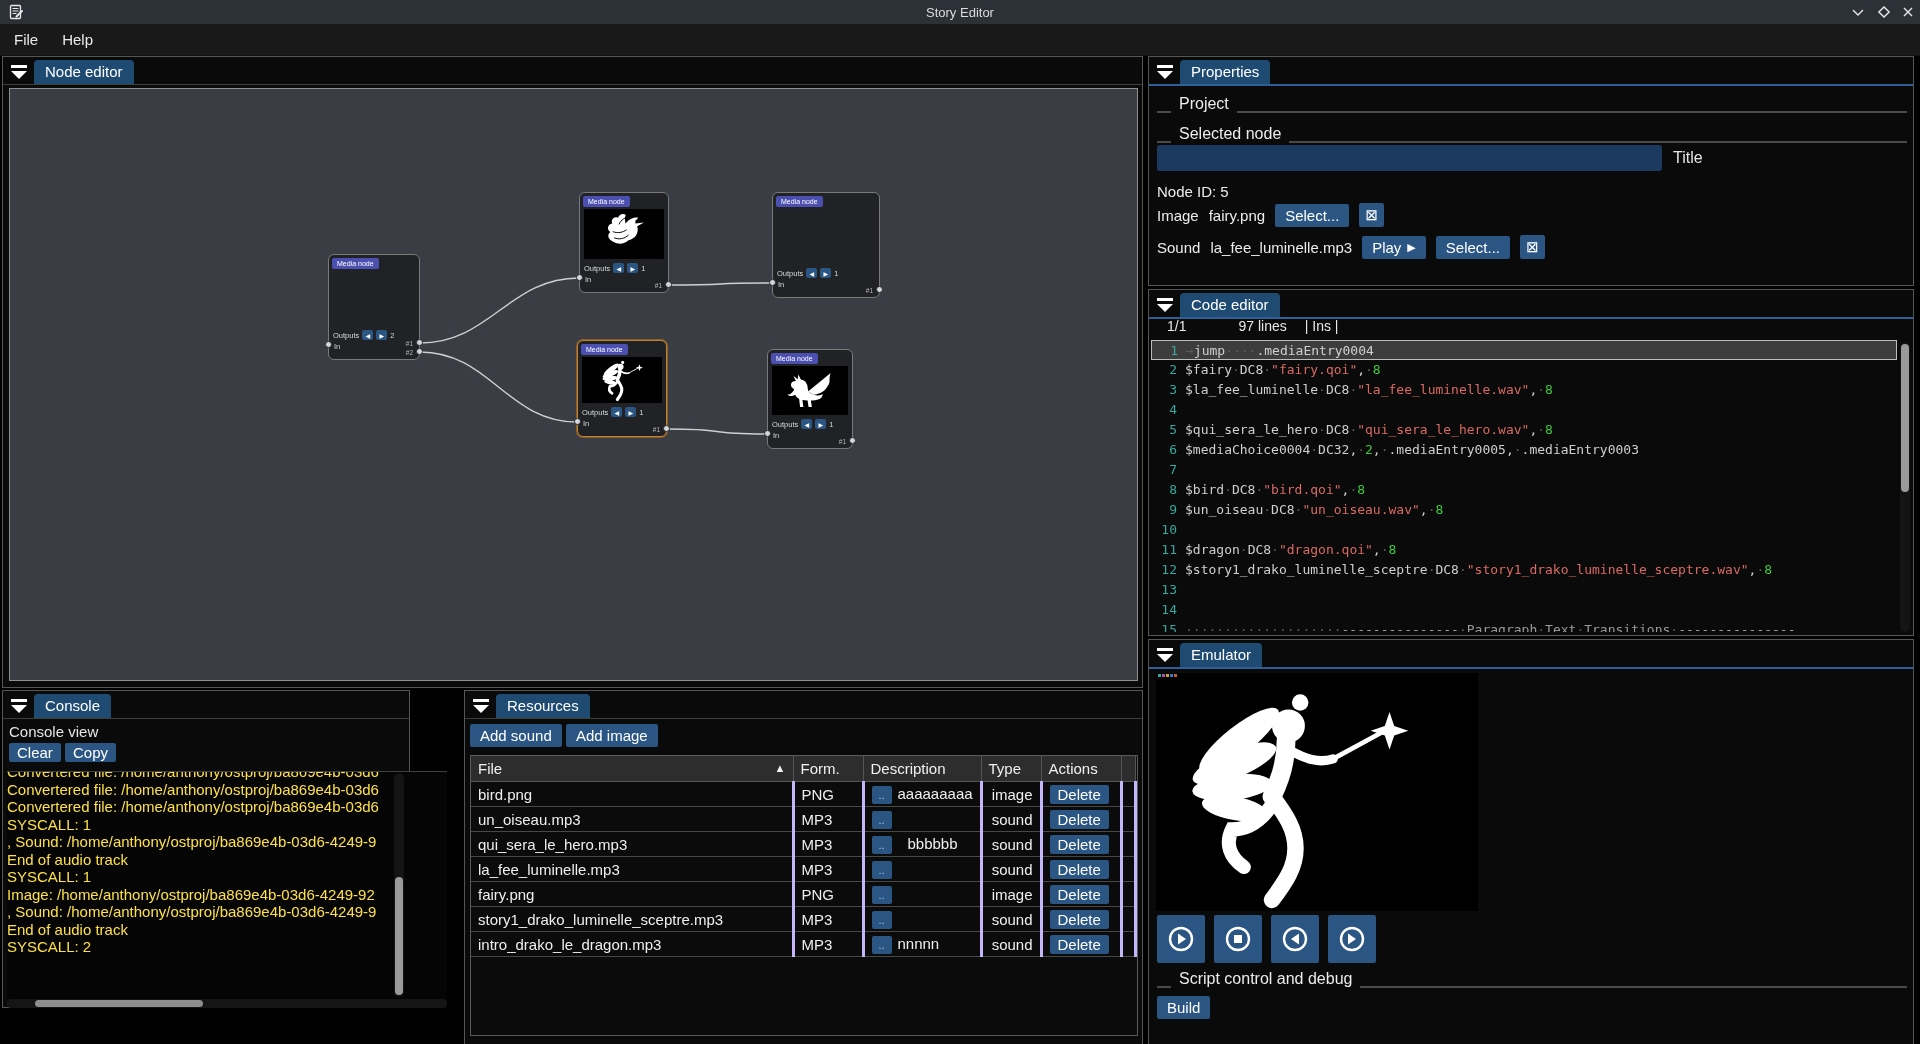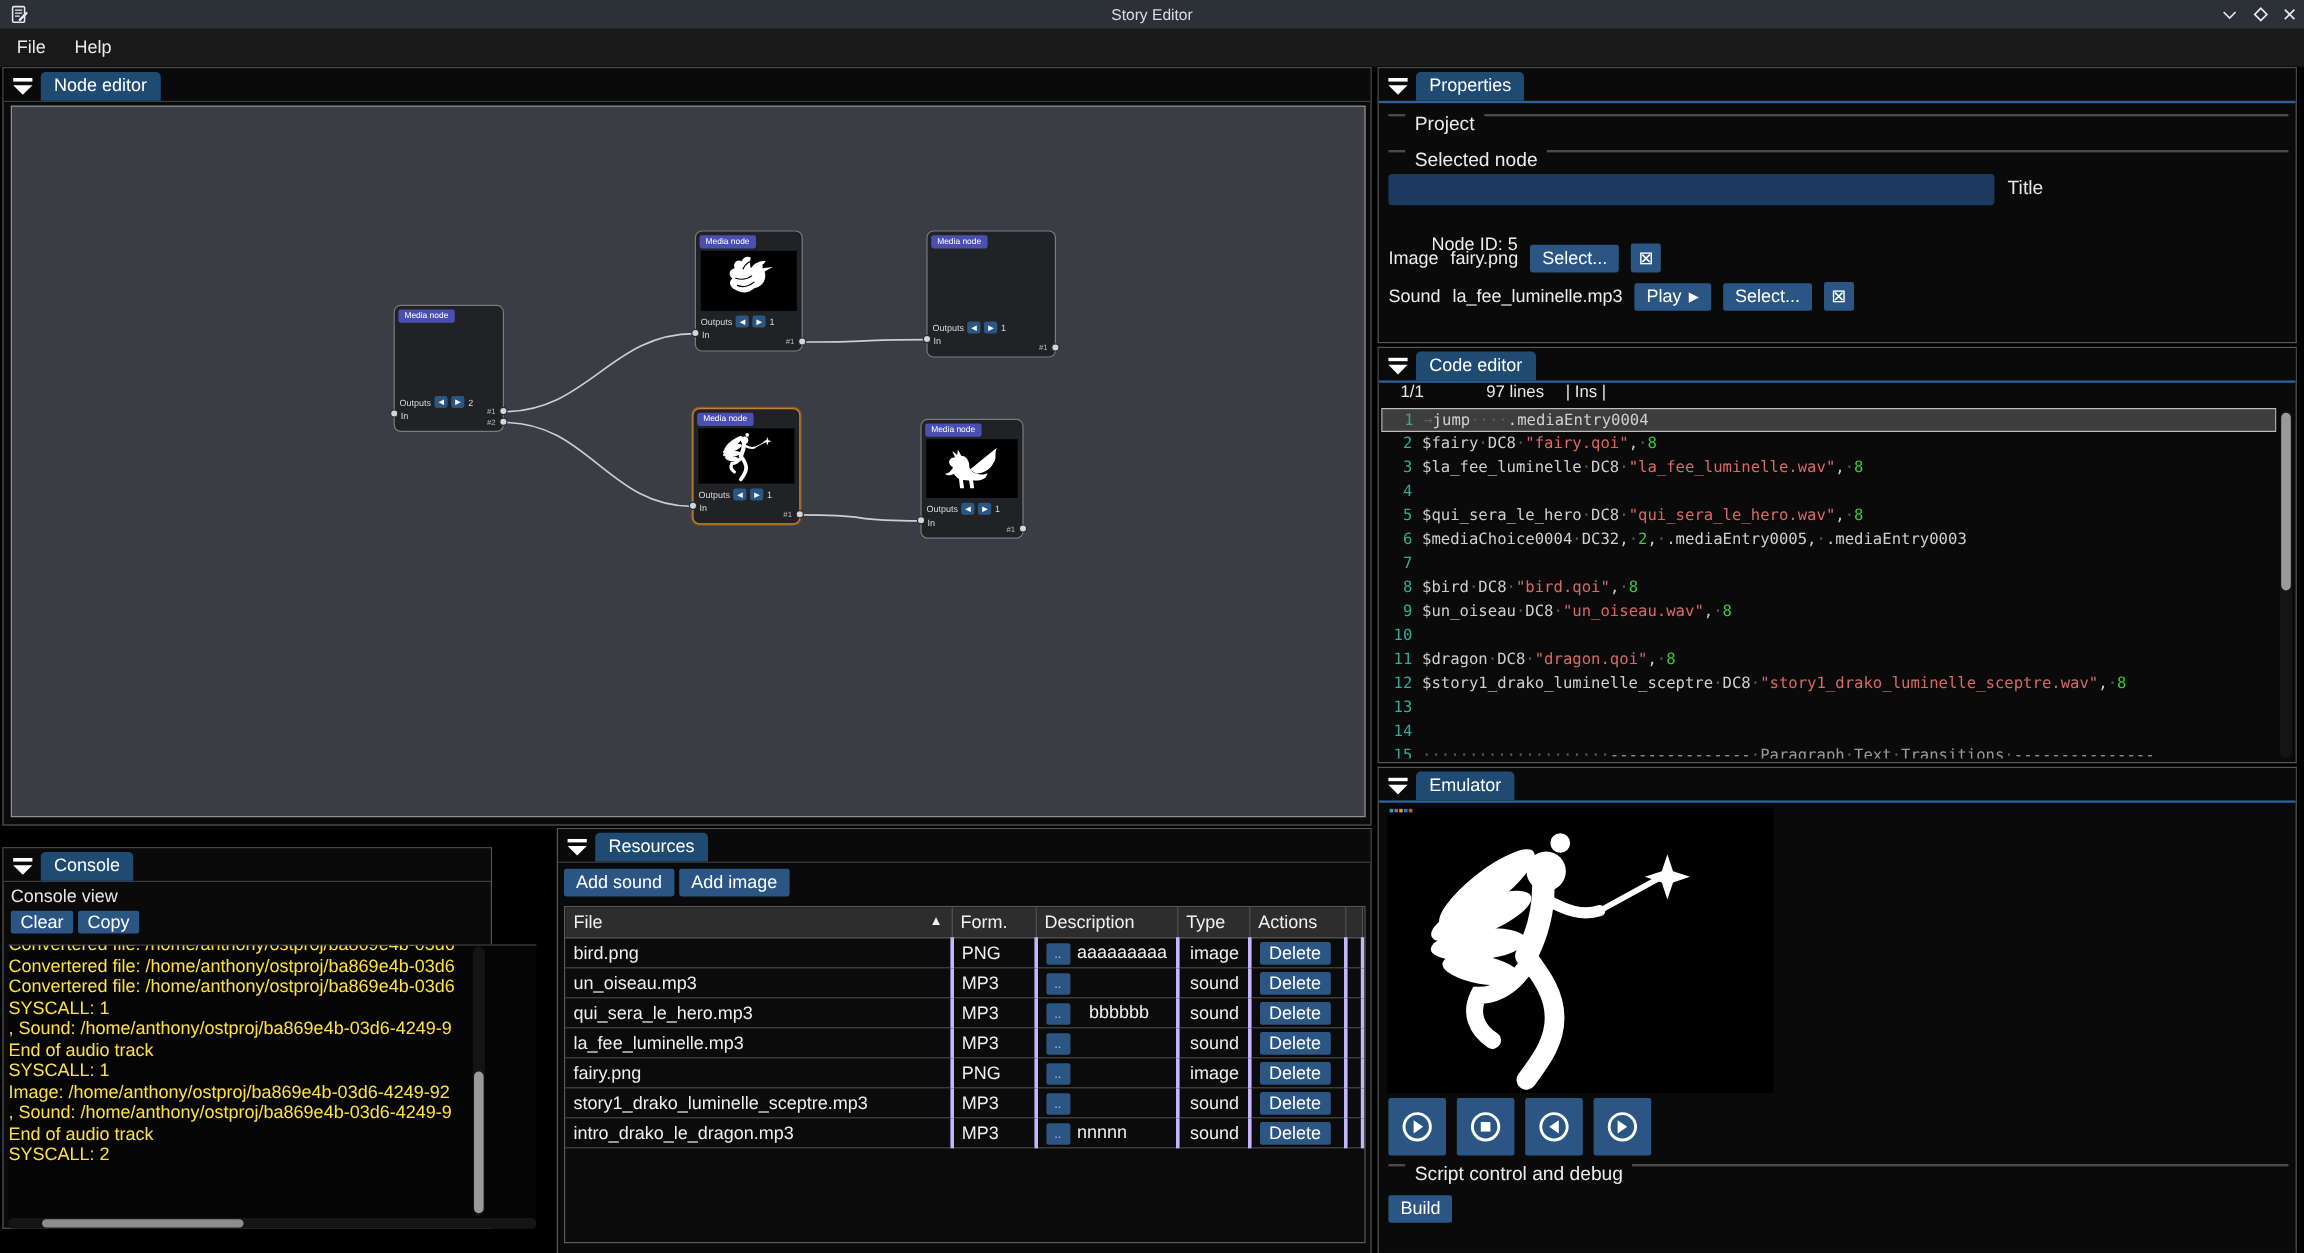--- a/index.html
+++ b/index.html
@@ -15,21 +15,21 @@
   .menuitem{font-size:15px;color:#eaeaea;}
   
   .panel{position:absolute;background:#0a0a0a;border:1px solid #565656;box-sizing:border-box;}
   .phead{position:absolute;left:0;top:0;right:0;height:27px;background:#0a0a0a;display:flex;align-items:flex-end;}
   .phead.blue{border-bottom:2px solid #2e6097;}
   .phead.gray{border-bottom:1px solid #3c3c3c;}
   .collapse{margin:0 6px 4px 7px;}
   .ptab{background:#1f4b73;color:#fff;font-size:15px;padding:3px 11px 4px 11px;border-radius:4px 4px 0 0;}
   .btn{background:#2b5684;color:#fff;font-size:15px;border:none;border-radius:2px;padding:3px 10px;display:inline-flex;align-items:center;gap:6px;font-family:"Liberation Sans",sans-serif;}
   .btn.small{padding:1px 8px;text-align:center;}
-  .secrow{display:flex;align-items:flex-start;gap:8px;}
+  .secrow{display:flex;align-items:flex-end;gap:8px;}
   .secdash{width:14px;height:2px;background:#4a4a4a;}
   .secline{flex:1;height:2px;background:#4a4a4a;}
   .seclabel{font-size:16px;color:#ececec;white-space:nowrap;}
   
   #node-canvas{position:absolute;left:6px;top:31px;width:1129px;height:593px;background:#3a3d43;border:1px solid #8f8f8f;box-sizing:border-box;overflow:hidden;}
   .node{position:absolute;background:#202226;border:1px solid #7a7a7a;border-radius:6px;box-sizing:border-box;}
   .node.selected{border:1px solid #c08138;box-shadow:0 0 0 1px #8a5b25;}
   .nbadge{position:absolute;top:3px;left:3px;background:#4b50b0;color:#fff;font-size:7px;line-height:9px;padding:1px 5px;border-radius:2px;white-space:nowrap;}
   .nimg{position:absolute;top:16px;left:4px;right:4px;bottom:33px;background:#000;display:flex;align-items:center;justify-content:center;overflow:hidden;}
   .nimg svg{width:92%;height:96%;}
@@ -229,21 +229,21 @@
           <span>1</span>
         </div>
         <div class="nin">In</div>
         <span class="pdot" style="left: -4px; bottom: 11px;"></span>
         <span class="plabel" style="right: 6px; bottom: 3.5px;">#1</span>
         <span class="pdot" style="right: -4px; bottom: 4.5px;"></span>
       </div>
     </div>
 </div>
 
-<div class="panel" style="left:2px;top:706px;width:408px;height:318px;">
+<div class="panel" style="left:2px;top:690px;width:408px;height:318px;">
   <div class="phead gray">
     <svg class="collapse" width="18" height="15" viewBox="0 0 18 15">
         <rect x="1" y="0" width="16" height="3" fill="#fff"></rect>
         <polygon points="1,6 17,6 9,14" fill="#fff"></polygon>
       </svg>
     <span class="ptab">Console</span>
   </div>
   <div class="abs" style="left:6px;top:32px;font-size:15px;">Console view</div>
   <button class="btn small abs" style="left:6px;top:52px;">Clear</button>
   <button class="btn small abs" style="left:62px;top:52px;">Copy</button>
@@ -375,21 +375,21 @@
       <span class="seclabel">Project</span>
       <span class="secline"></span>
   </div>
   <div class="secrow abs" style="left:8px;right:6px;top:68px;">
     <span class="secdash"></span>
       <span class="seclabel">Selected node</span>
       <span class="secline"></span>
   </div>
   <input id="prop-title-input" value="" style="">
   <span class="abs" style="left:524px;top:92px;font-size:16px;">Title</span>
-  <div class="prow" style="left:8px;top:138px;margin-left:36px;">Node ID: 5</div>
+  <div class="prow" style="left:8px;top:126px;">Node ID: 5</div>
   <div class="prow" style="left:8px;top:146px;">
     <span>Image</span>
     <span>fairy.png</span>
     <button class="btn">Select...</button>
     <button class="btn" style="padding:3px 6px;">
         <span>⊠</span>
       </button>
   </div>
   <div class="prow" style="left:8px;top:178px;">
     <span>Sound</span>

